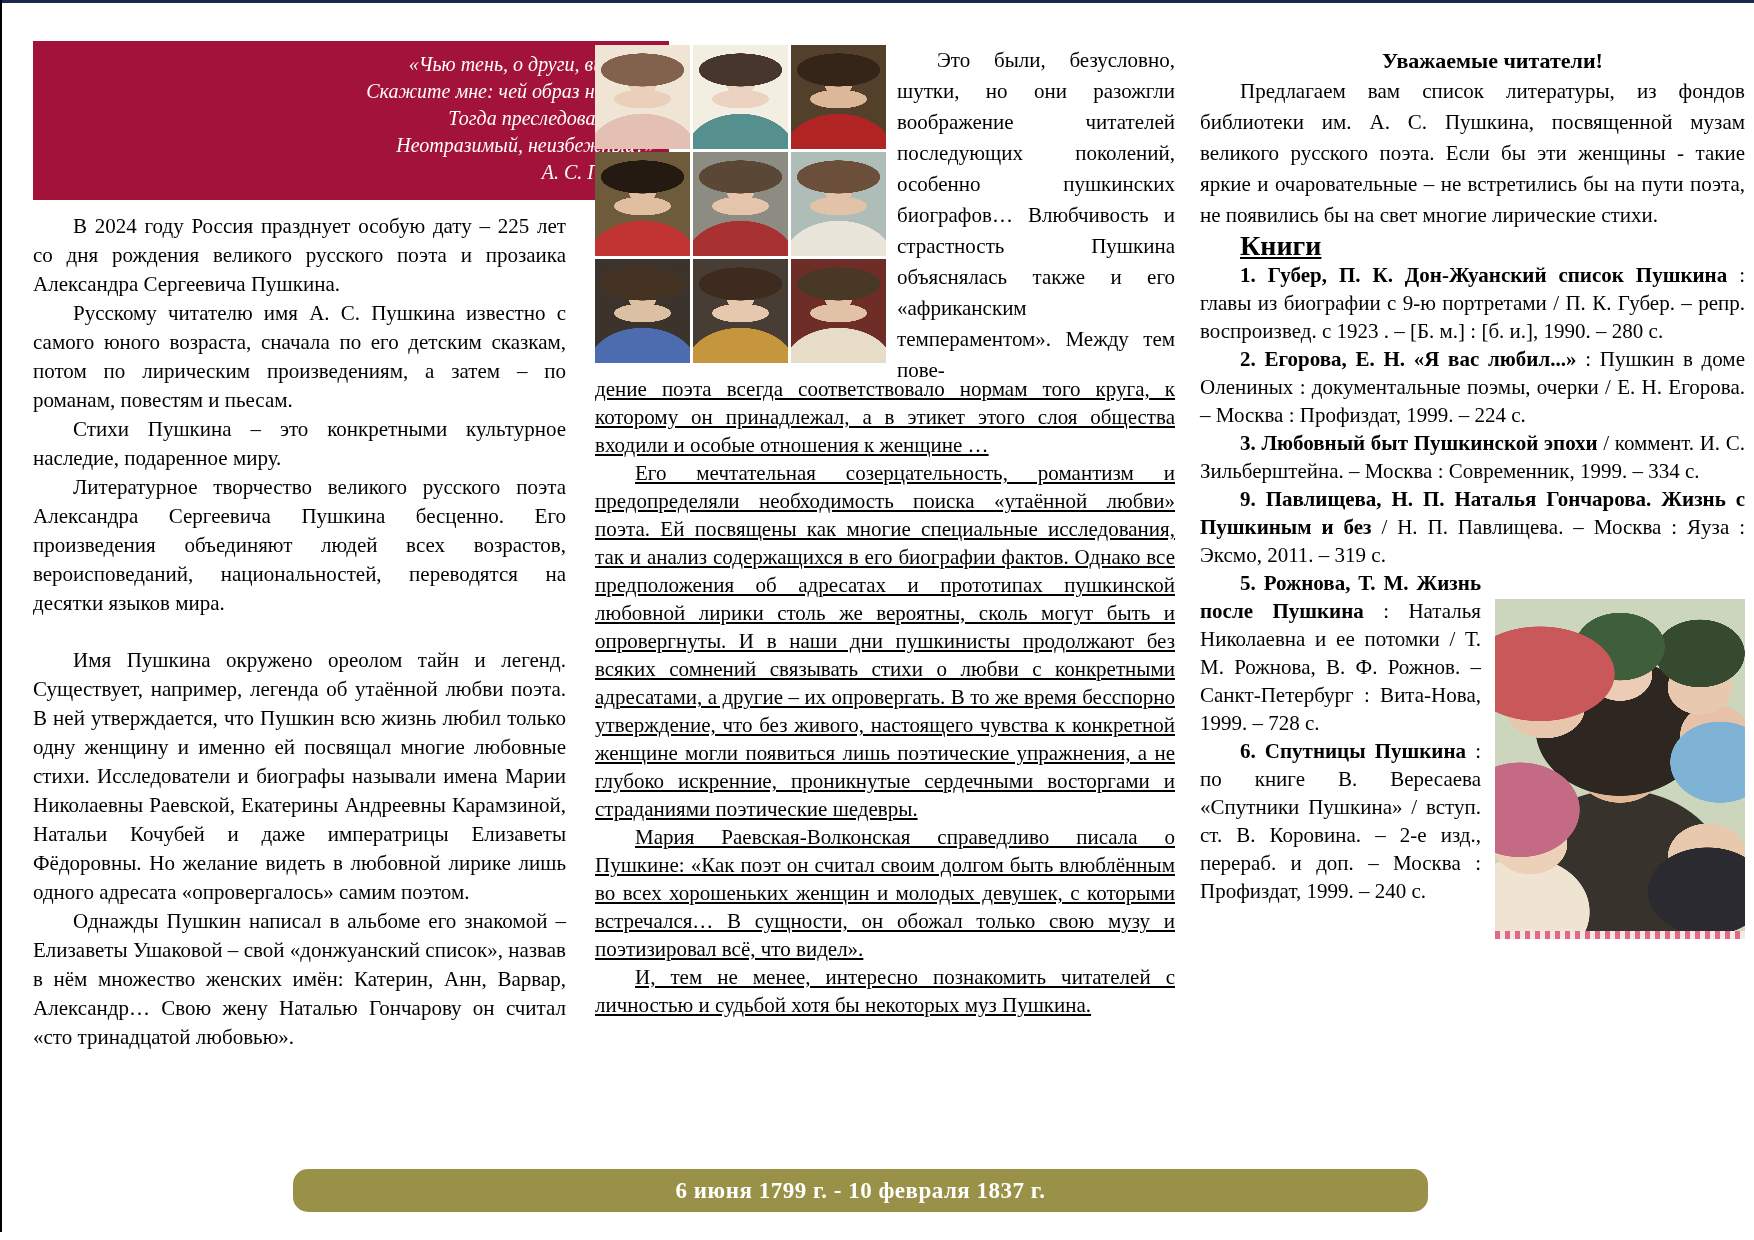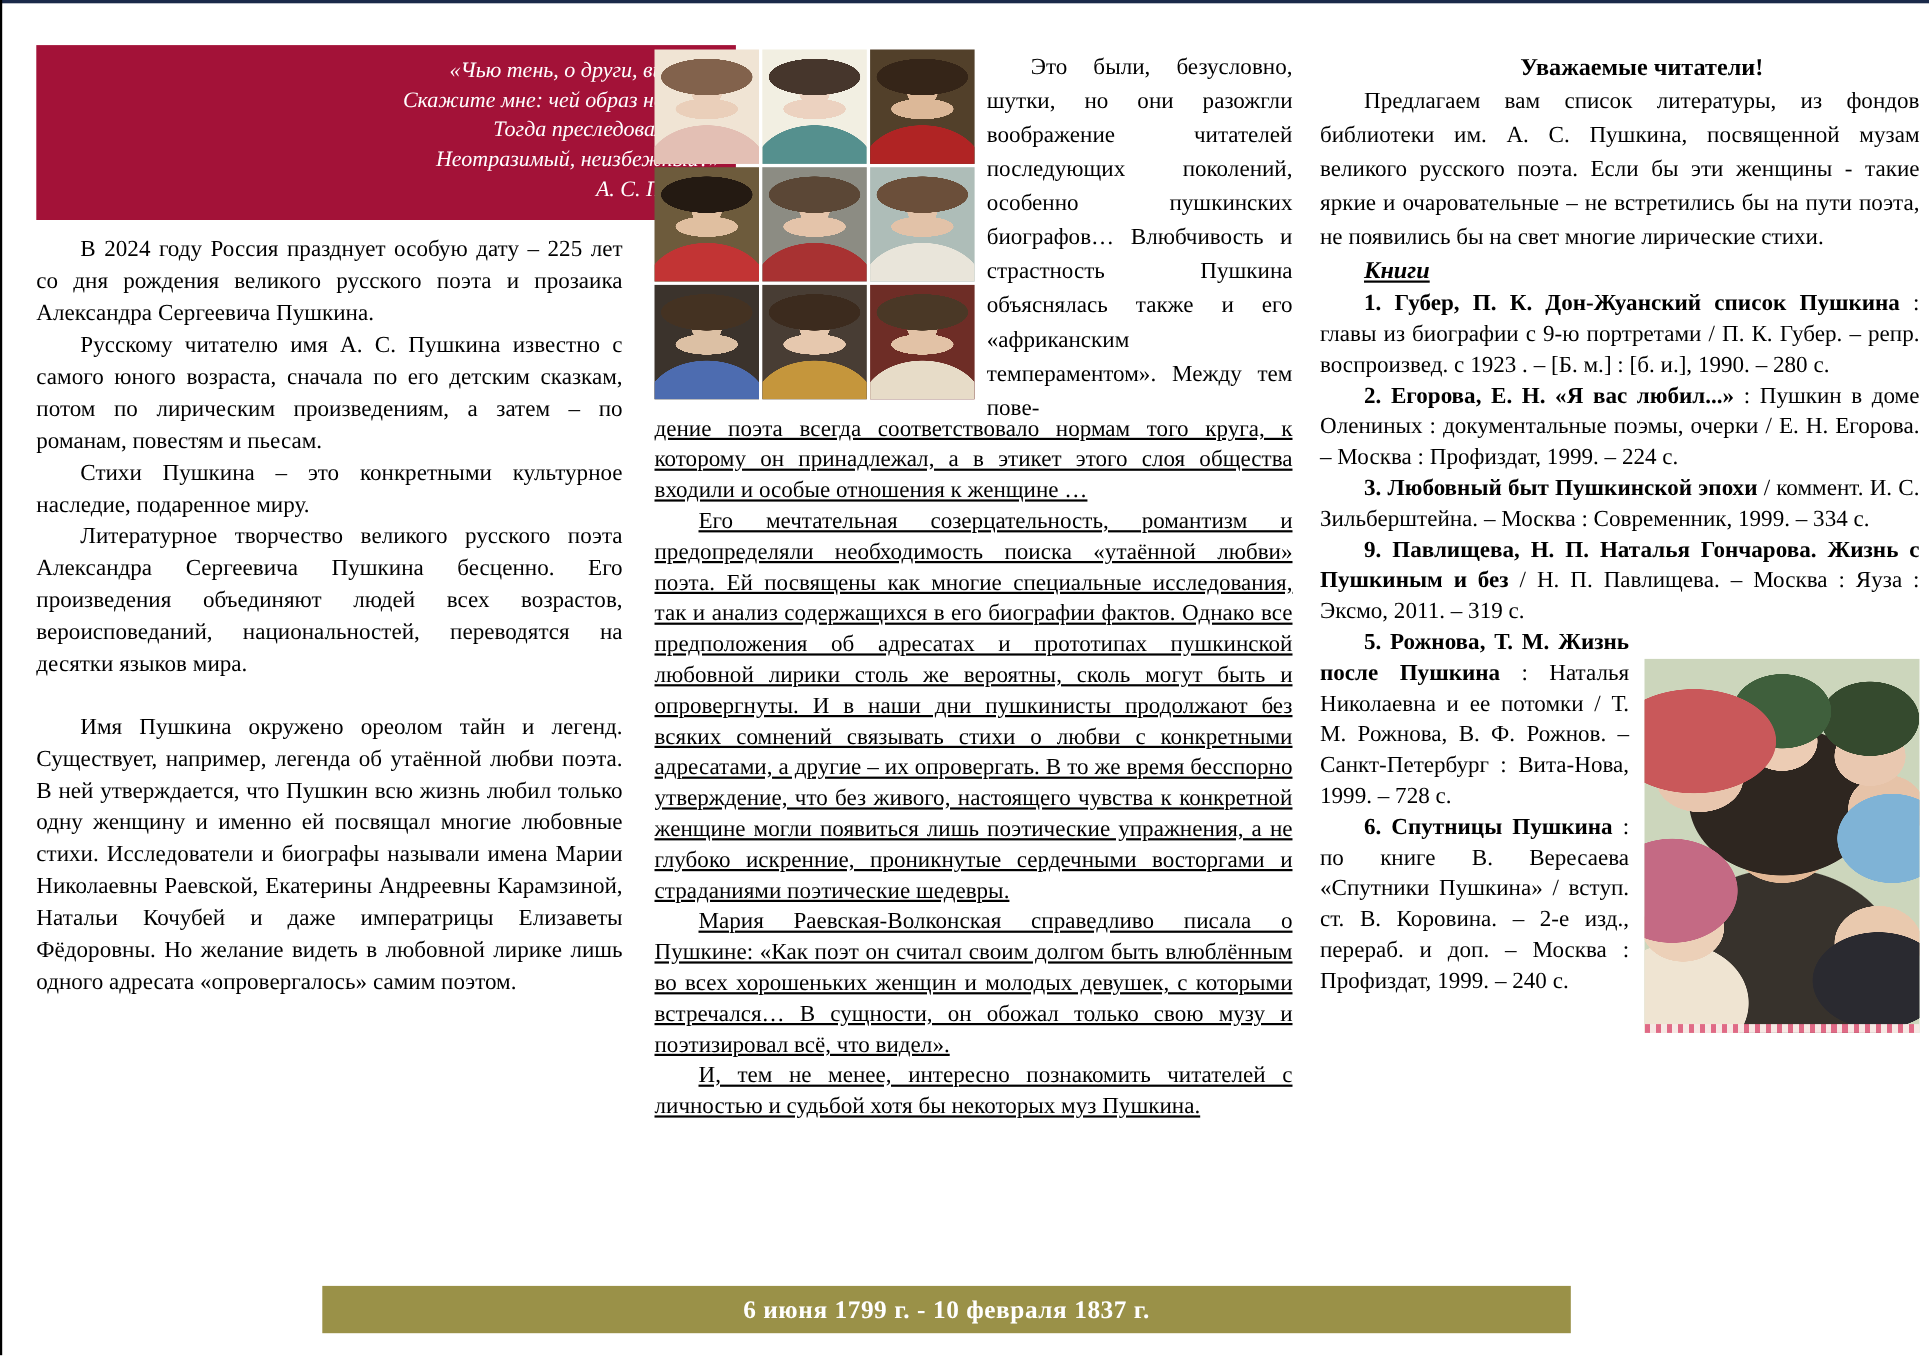--- a/index.html
+++ b/index.html
@@ -32,21 +32,21 @@
        radial-gradient(ellipse 30% 9% at 50% 52%, var(--skin) 99%, transparent 100%),
        radial-gradient(ellipse 58% 38% at 50% 104%, var(--dress) 99%, transparent 100%);}
 
   .mid-top{left:897px;top:45px;width:278px;line-height:31px;}
   .mid-body{left:595px;top:375px;width:580px;line-height:28px;text-decoration:underline;}
   .mid-body p.noindent{text-indent:0;}
 
   .col-right{left:1200px;top:45px;width:545px;line-height:31px;}
   .rc-heading{text-align:center;font-weight:bold;font-size:22px;margin:0 0 6px 0;}
   .rc-intro{margin:0;}
-  .books-heading{margin:26px 0 0 40px;font-weight:bold;font-style:italic;font-size:22px;
+  .books-heading{margin:26px 0 0 40px;font-weight:bold;font-size:28px;
                  text-decoration:underline;text-align:left;line-height:30px;}
   .book{margin:12px 0 0 0;line-height:28px;}
   .book b{font-weight:bold;}
 
   
   .collage{float:right;width:250px;height:340px;margin:30px 0 6px 14px;position:relative;
            background:
              radial-gradient(ellipse 30% 14% at 18% 22%, #c9585a 99%, transparent 100%),
              radial-gradient(ellipse 16% 9% at 20% 32%, #e8c6ae 99%, transparent 100%),
              radial-gradient(ellipse 18% 10% at 50% 14%, #3f5f3c 99%, transparent 100%),
@@ -87,20 +87,21 @@
     <div class="q-line">Неотразимый, неизбежный?»</div>
     <div class="q-line">А. С. Пушкин</div>
   </div>
 
   <div class="col col-left">
     <p>В 2024 году Россия празднует особую дату – 225 лет со дня рождения великого русского поэта и прозаика Александра Сергеевича Пушкина.</p>
     <p>Русскому читателю имя А. С. Пушкина известно с самого юного возраста, сначала по его детским сказкам, потом по лирическим произведениям, а затем – по романам, повестям и пьесам.</p>
     <p>Стихи Пушкина – это конкретными культурное наследие, подаренное миру.</p>
     <p>Литературное творчество великого русского поэта Александра Сергеевича Пушкина бесценно. Его произведения объединяют людей всех возрастов, вероисповеданий, национальностей, переводятся на десятки языков мира.</p>
     <p class="gap">Имя Пушкина окружено ореолом тайн и легенд. Существует, например, легенда об утаённой любви поэта. В ней утверждается, что Пушкин всю жизнь любил только одну женщину и именно ей посвящал многие любовные стихи. Исследователи и биографы называли имена Марии Николаевны Раевской, Екатерины Андреевны Карамзиной, Натальи Кочубей и даже императрицы Елизаветы Фёдоровны. Но желание видеть в любовной лирике лишь одного адресата «опровергалось» самим поэтом.</p>
+    <p>Однажды Пушкин написал в альбоме его знакомой – Елизаветы Ушаковой – свой «донжуанский список», назвав в нём множество женских имён: Катерин, Анн, Варвар, Александр… Свою жену Наталью Гончарову он считал «сто тринадцатой любовью».</p>
   </div>
 
   <div class="grid">
     <div class="portrait" style="--bg: #f0e4d4; --dress: #e3bfb4; --skin: #eacfba; --hair: #82624c;"></div>
     <div class="portrait" style="--bg: #f2efe2; --dress: #55908e; --skin: #ecd2c0; --hair: #46362c;"></div>
     <div class="portrait" style="--bg: #52402a; --dress: #b02424; --skin: #dcb898; --hair: #352518;"></div>
     <div class="portrait" style="--bg: #6d5b3c; --dress: #c23434; --skin: #e0bfa0; --hair: #241a12;"></div>
     <div class="portrait" style="--bg: #8c8c83; --dress: #a83232; --skin: #e4c4aa; --hair: #5b4736;"></div>
     <div class="portrait" style="--bg: #aebdb8; --dress: #e9e5da; --skin: #e2c2a8; --hair: #6b4f3a;"></div>
     <div class="portrait" style="--bg: #3b332c; --dress: #4d6cb0; --skin: #dcc0a4; --hair: #443222;"></div>
@@ -128,17 +129,17 @@
     <p class="book"><b>2. Егорова, Е. Н. «Я вас любил...»</b><span> : Пушкин в доме Олениных : документальные поэмы, очерки / Е. Н. Егорова. – Москва : Профиздат, 1999. – 224 с.</span></p>
     <p class="book"><b>3. Любовный быт Пушкинской эпохи</b><span> / коммент. И. С. Зильберштейна. – Москва : Современник, 1999. – 334 с.</span></p>
     <p class="book"><b>9. Павлищева, Н. П. Наталья Гончарова. Жизнь с Пушкиным и без</b><span> / Н. П. Павлищева. – Москва : Яуза : Эксмо, 2011. – 319 с.</span></p>
 
     <div class="collage" style="--bg: #ccd6bc; --zig: #e06a86;"></div>
 
     <p class="book"><b>5. Рожнова, Т. М. Жизнь после Пушкина</b><span> : Наталья Николаевна и ее потомки / Т. М. Рожнова, В. Ф. Рожнов. – Санкт-Петербург : Вита-Нова, 1999. – 728 с.</span></p>
     <p class="book"><b>6. Спутницы Пушкина</b><span> : по книге В. Вересаева «Спутники Пушкина» / вступ. ст. В. Коровина. – 2-е изд., перераб. и доп. – Москва : Профиздат, 1999. – 240 с.</span></p>
   </div>
 
-  <div class="banner" style="background: rgb(154, 145, 72);">
+  <div class="banner" style="background: rgb(154, 145, 72); border-radius: 15px;">
     <span>6 июня 1799 г. - 10 февраля 1837 г.</span>
   </div>
 
 </div>
 
 </body></html>

